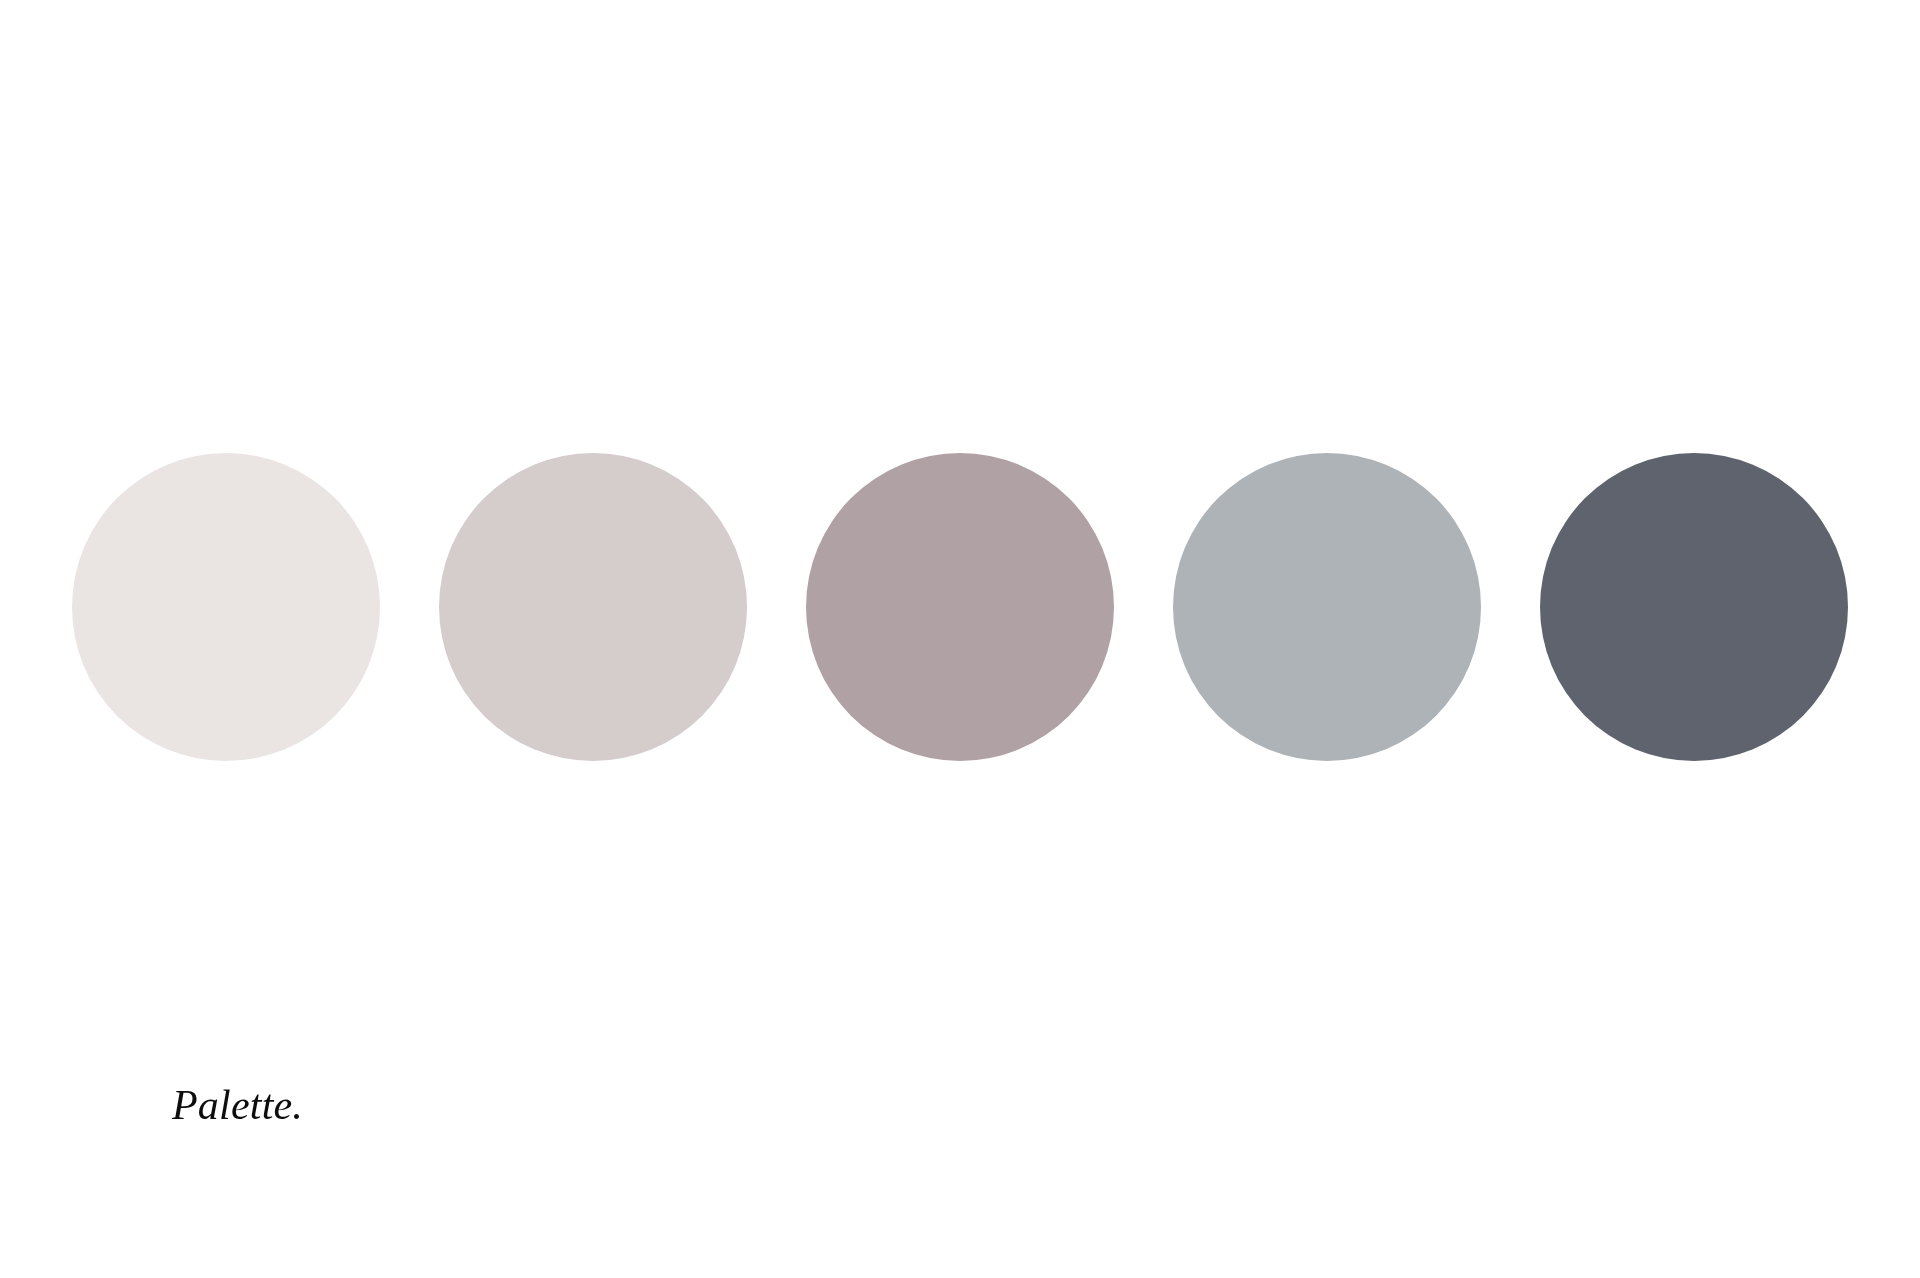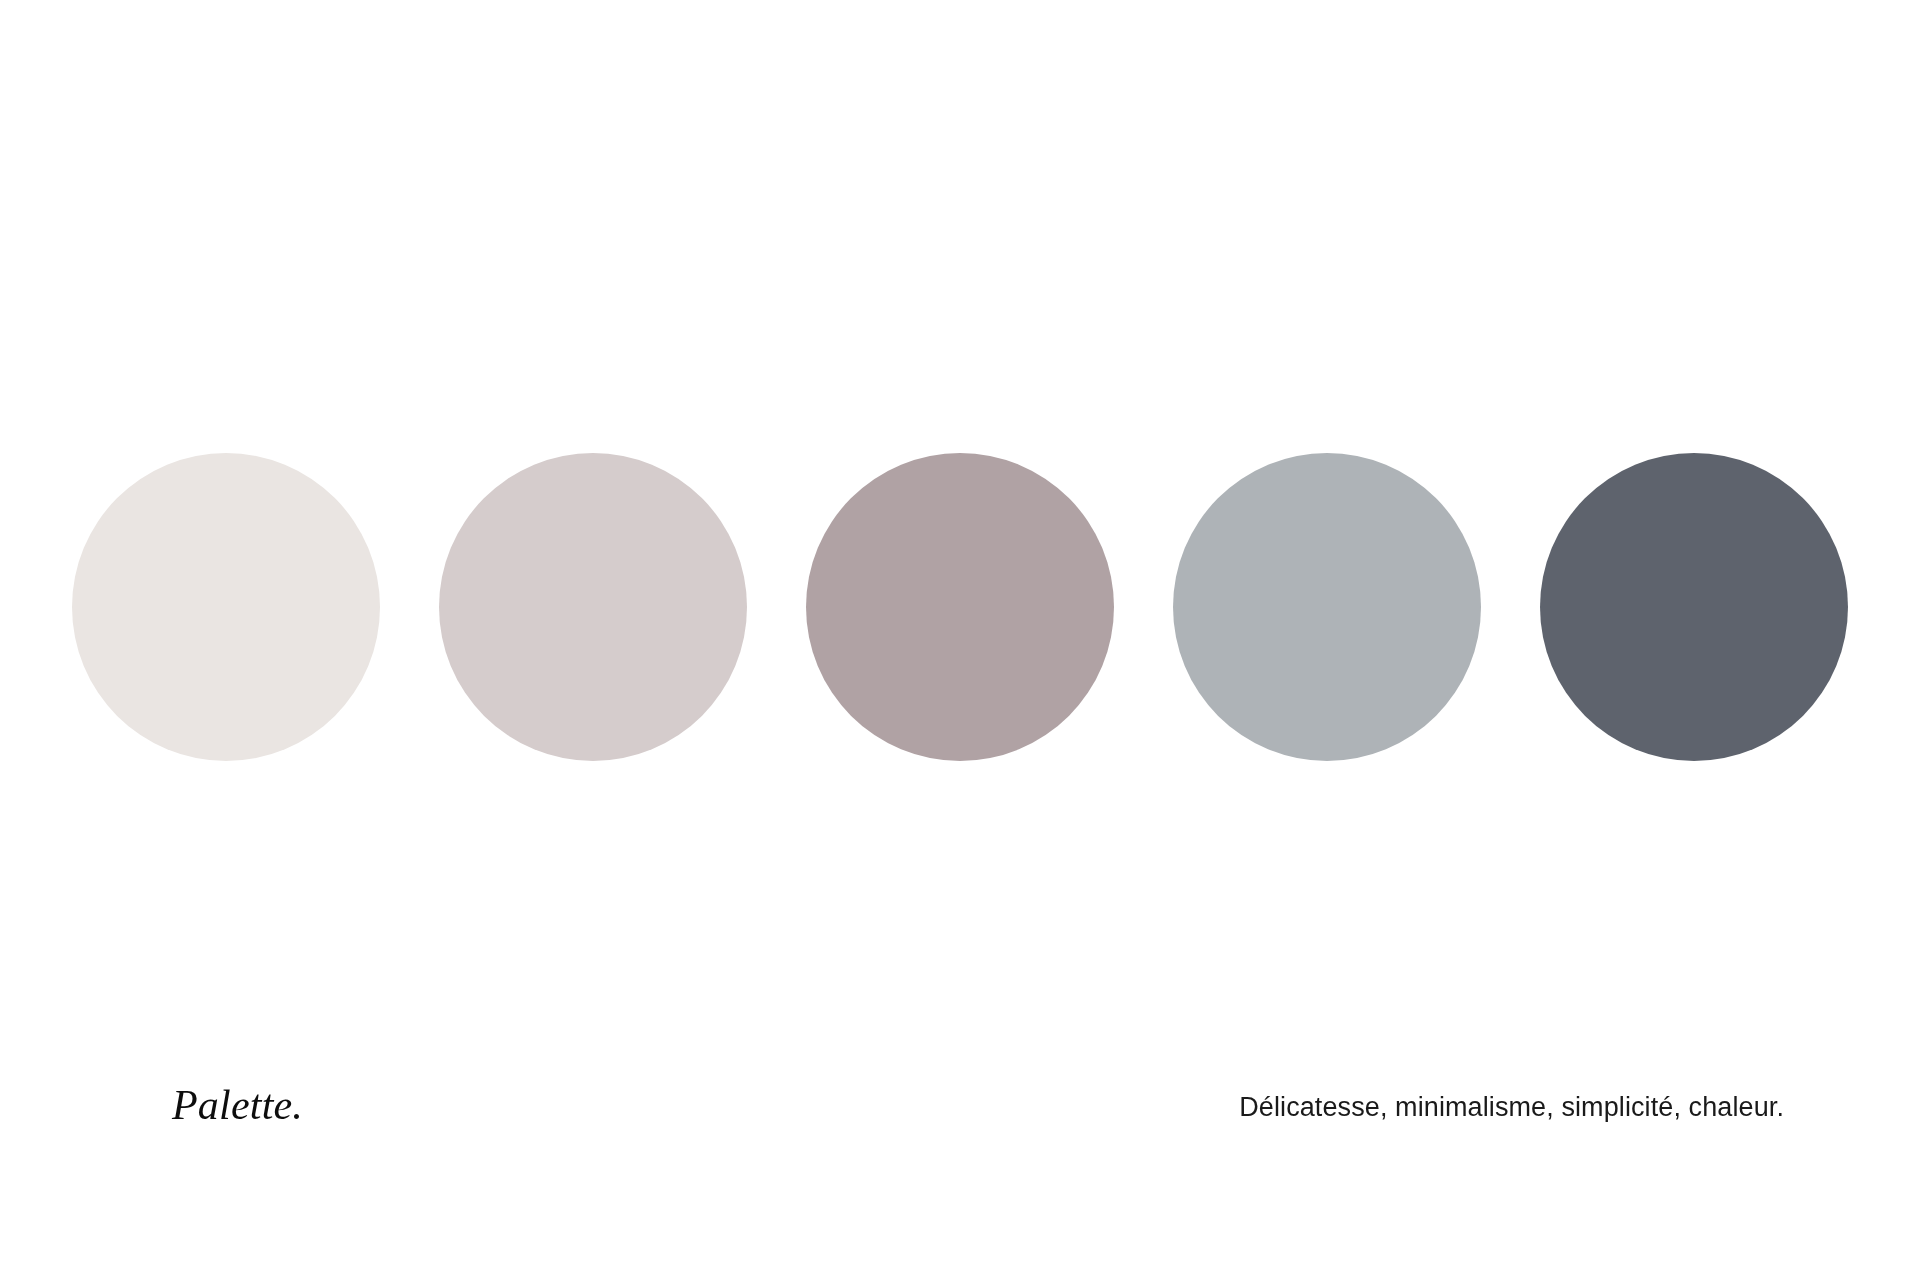--- a/index.html
+++ b/index.html
@@ -89,16 +89,15 @@
   <div id="swatch-row">
     <div class="swatch" style="background: rgb(234, 229, 226);"></div>
     <div class="swatch" style="background: rgb(213, 204, 204);"></div>
     <div class="swatch" style="background: rgb(176, 162, 164);"></div>
     <div class="swatch" style="background: rgb(174, 179, 183);"></div>
     <div class="swatch" style="background: rgb(94, 99, 109);"></div>
   </div>
 
   <div id="caption-row">
     <div id="palette-title">Palette.</div>
-    <div id="palette-tagline">Délicatesse, minimalisme, simplicité, chaleur.</div>
   </div>
 
 </div>
 
 </body></html>

